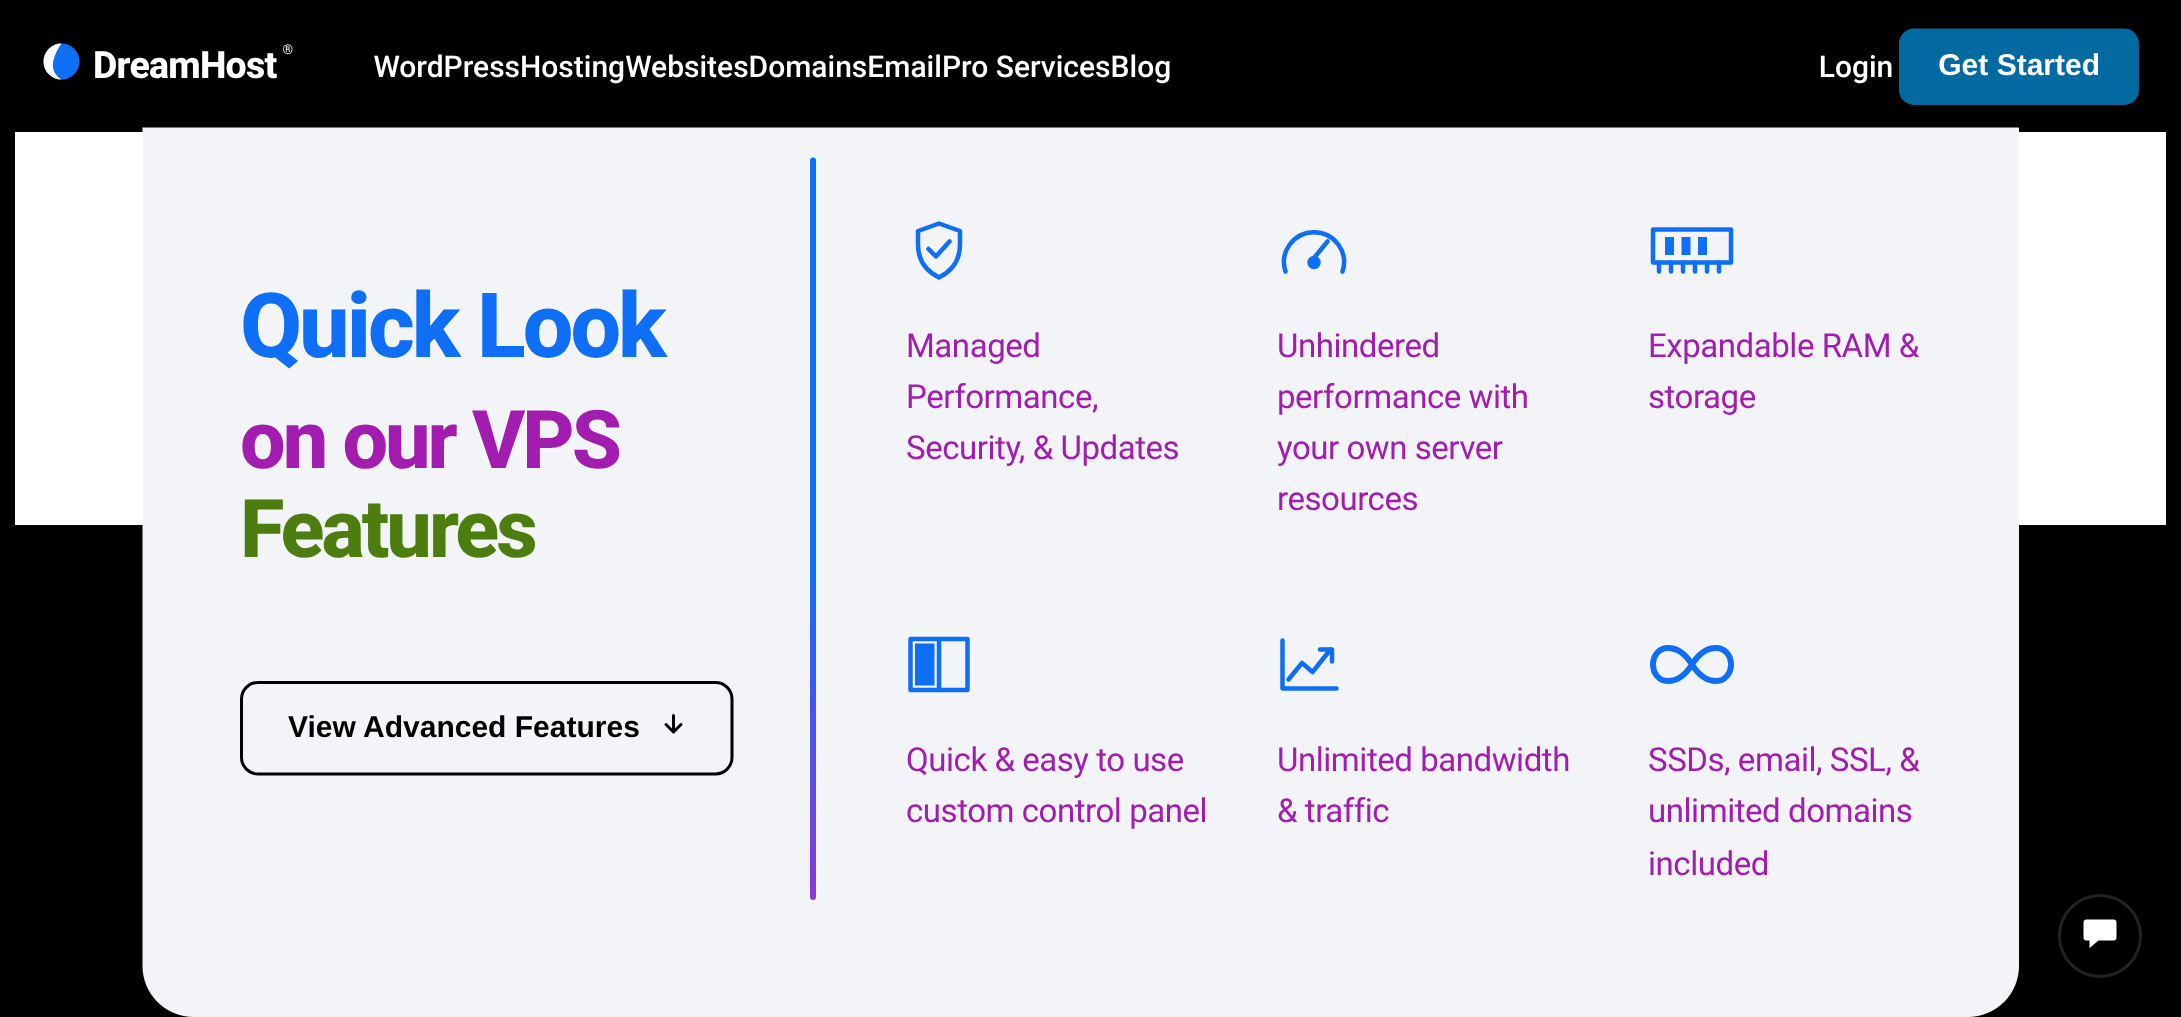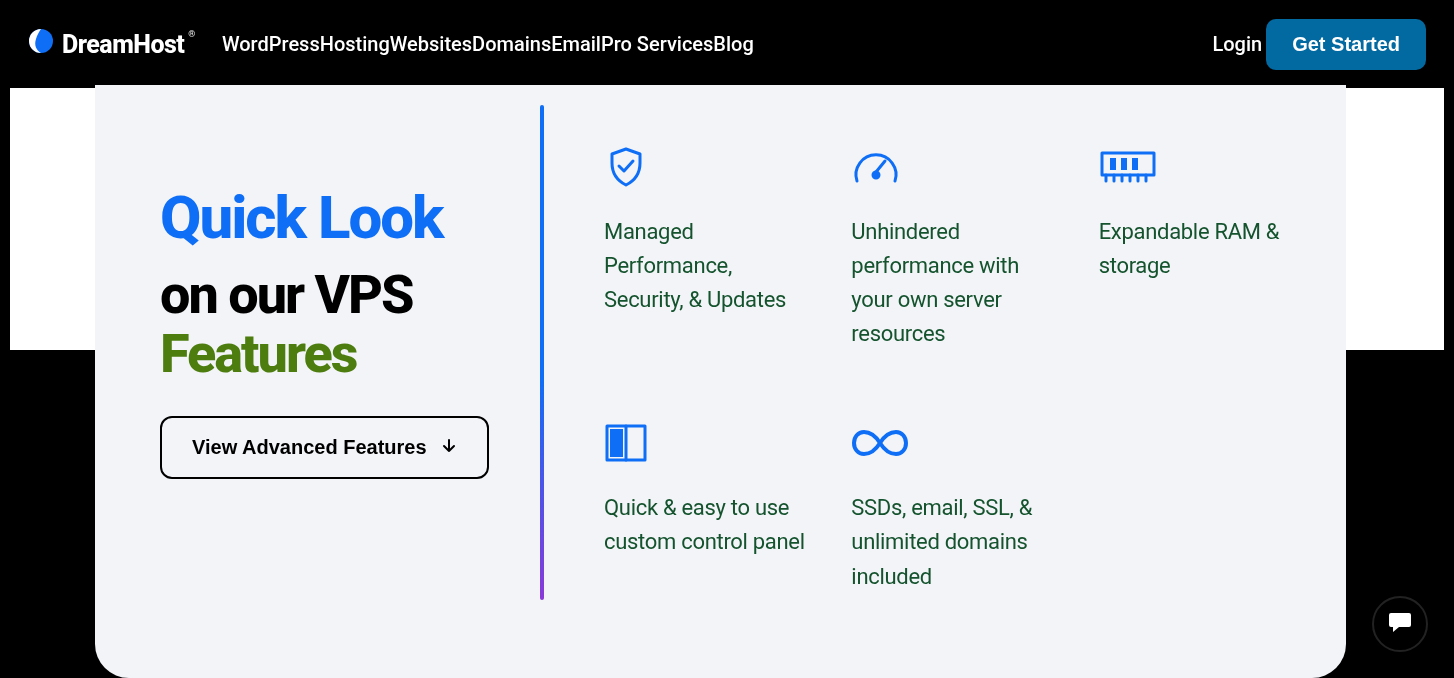--- a/index.html
+++ b/index.html
@@ -20,21 +20,21 @@
     background:#000;
     color:#fff;
   }
   .logo {
     display:flex;
     align-items:center;
     gap:8px;
     font-weight:800;
     font-size:25px;
     letter-spacing:-0.5px;
-    margin-right:23px;
+    margin-right:50px;
   }
   .logo-reg {
     font-size:9px;
     font-weight:500;
     position:relative;
     top:-10px;
     left:-4px;
     opacity:.9;
   }
   .nav-items { display:flex; }
@@ -71,24 +71,24 @@
     border-radius:0 0 34px 34px;
     padding:0;
     display:flex;
   }
   .card-left {
     width:445px;
     padding:100px 0 16px 65px;
   }
   h1 { font-weight:800; letter-spacing:-2px; line-height:1.1; }
   .h1-line1 { font-size:60px; color:#0F6EF6; }
-  .h1-line2 { font-size:54px; color:#000000; margin-top:14px; }
+  .h1-line2 { font-size:54px; color:#a21caf; margin-top:14px; }
   .h1-line3 { font-size:54px; color:#4d7c0f; }
   .adv-btn {
-    margin-top:32px;
+    margin-top:70px;
     border:2.5px solid #000;
     background:transparent;
     border-radius:12px;
     padding:18px 30px;
     font-size:20px;
     font-weight:700;
     display:inline-flex;
     align-items:center;
     gap:14px;
     cursor:pointer;
@@ -110,21 +110,21 @@
     display:grid;
     grid-template-columns:repeat(3,1fr);
     grid-template-rows:auto auto;
     column-gap:40px;
     row-gap:70px;
     align-content:start;
   }
   .feat { }
   .feat-icon { height:44px; display:flex; align-items:center; margin-bottom:26px; }
   .feat-icon svg { stroke:#0F6EF6; }
-  .feat-text { font-size:22px; font-weight:400; color:#14532d; line-height:1.55; letter-spacing:-0.3px; }
+  .feat-text { font-size:22px; font-weight:400; color:#a21caf; line-height:1.55; letter-spacing:-0.3px; }
 
   
   .chat {
     position:absolute;
     right:26px; bottom:26px;
     width:56px; height:56px;
     border-radius:50%;
     background:#000;
     display:flex; align-items:center; justify-content:center;
     cursor:pointer;
@@ -218,20 +218,30 @@
       <div class="feat-icon">
         <svg width="44" height="40" viewBox="0 0 44 40" fill="none" stroke-width="3" stroke-linecap="round" stroke-linejoin="round">
             <rect x="3" y="3" width="38" height="34"></rect>
             <path d="M22 3v34"></path>
             <rect x="6" y="6" width="13" height="28" fill="#0F6EF6" stroke="none"></rect>
           </svg>
       </div>
       <div class="feat-text">Quick &amp; easy to use custom control panel</div>
     </div>
 
+    <div class="feat">
+      <div class="feat-icon">
+        <svg width="44" height="40" viewBox="0 0 44 40" fill="none" stroke-width="3" stroke-linecap="round" stroke-linejoin="round">
+            <path d="M4 4v32h36"></path>
+            <path d="M8 30l9-11 7 6 12-15"></path>
+            <path d="M29 10h8v8"></path>
+          </svg>
+      </div>
+      <div class="feat-text">Unlimited bandwidth &amp; traffic</div>
+    </div>
 
     <div class="feat">
       <div class="feat-icon">
         <svg width="58" height="30" viewBox="0 0 58 30" fill="none" stroke-width="4" stroke-linecap="round" stroke-linejoin="round">
             <path d="M29 15C24 7 18 4 13 4 7 4 3 9 3 15s4 11 10 11c5 0 11-3 16-11 5-8 11-11 16-11 6 0 10 5 10 11s-4 11-10 11c-5 0-11-3-16-11z"></path>
           </svg>
       </div>
       <div class="feat-text">SSDs, email, SSL, &amp; unlimited domains included</div>
     </div>
 

